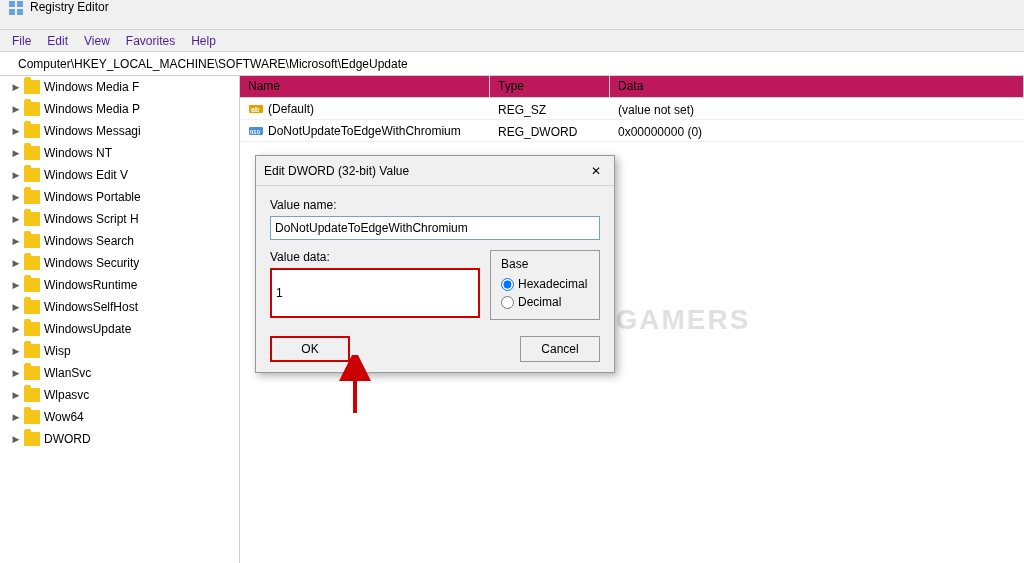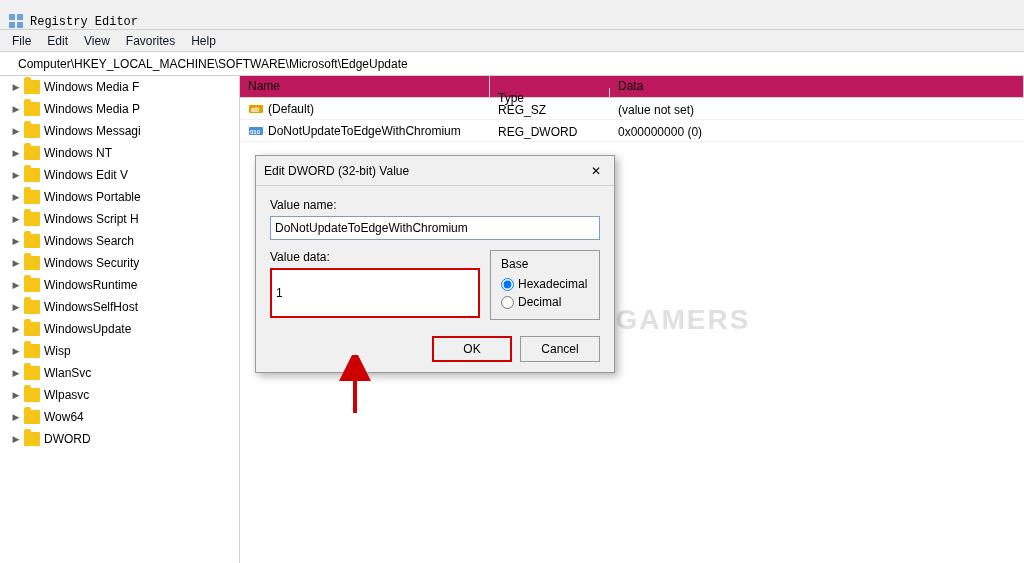--- a/index.html
+++ b/index.html
@@ -11,24 +11,23 @@
       height: 563px;
       overflow: hidden;
       position: relative;
     }
 
     
     .title-bar {
       background: #f0f0f0;
       height: 30px;
       display: flex;
-      align-items: flex-end;
+      align-items: flex-start;
       padding: 0 8px;
       border-bottom: 1px solid #d0d0d0;
-      font-family: Liberation Mono, monospace;
     }
     .title-bar-icon {
       width: 16px;
       height: 16px;
       margin-right: 6px;
     }
     .title-bar-text {
       font-size: 12px;
       color: #000;
     }
@@ -38,21 +37,21 @@
       background: #f0f0f0;
       height: 22px;
       display: flex;
       align-items: center;
       padding: 0 4px;
       border-bottom: 1px solid #d0d0d0;
     }
     .menu-item {
       padding: 2px 8px;
       font-size: 12px;
-      color: #0f172a;
+      color: #4c1d95;
       cursor: pointer;
     }
 
     
     .address-bar {
       background: #fff;
       height: 24px;
       display: flex;
       align-items: center;
       padding: 0 18px;
@@ -134,21 +133,21 @@
       border-bottom: 1px solid #d0d0d0;
       height: 22px;
     }
     .values-header-cell {
       padding: 3px 8px;
       font-size: 12px;
       border-right: 1px solid #d0d0d0;
       font-weight: normal;
     }
     .col-name { width: 250px; }
-    .col-type { width: 120px; margin-top: 12px; }
+    .col-type { width: 120px; }
     .col-data { flex: 1; }
 
     .values-row {
       display: flex;
       align-items: flex-end;
       height: 22px;
       border-bottom: 1px solid #f0f0f0;
       cursor: pointer;
     }
     .values-cell {
@@ -277,22 +276,21 @@
       display: flex;
       align-items: center;
       margin-bottom: 4px;
       font-size: 12px;
     }
     .radio-item input[type=radio] {
       margin-right: 4px;
     }
     .dialog-buttons {
       display: flex;
-      justify-content: flex-end;
-      gap: 8px;
+      justify-content: space-between;
       padding-top: 4px;
     }
     .dialog-btn {
       width: 80px;
       height: 26px;
       font-size: 12px;
       cursor: pointer;
       background: #f0f0f0;
       border: 1px solid #999;
     }

